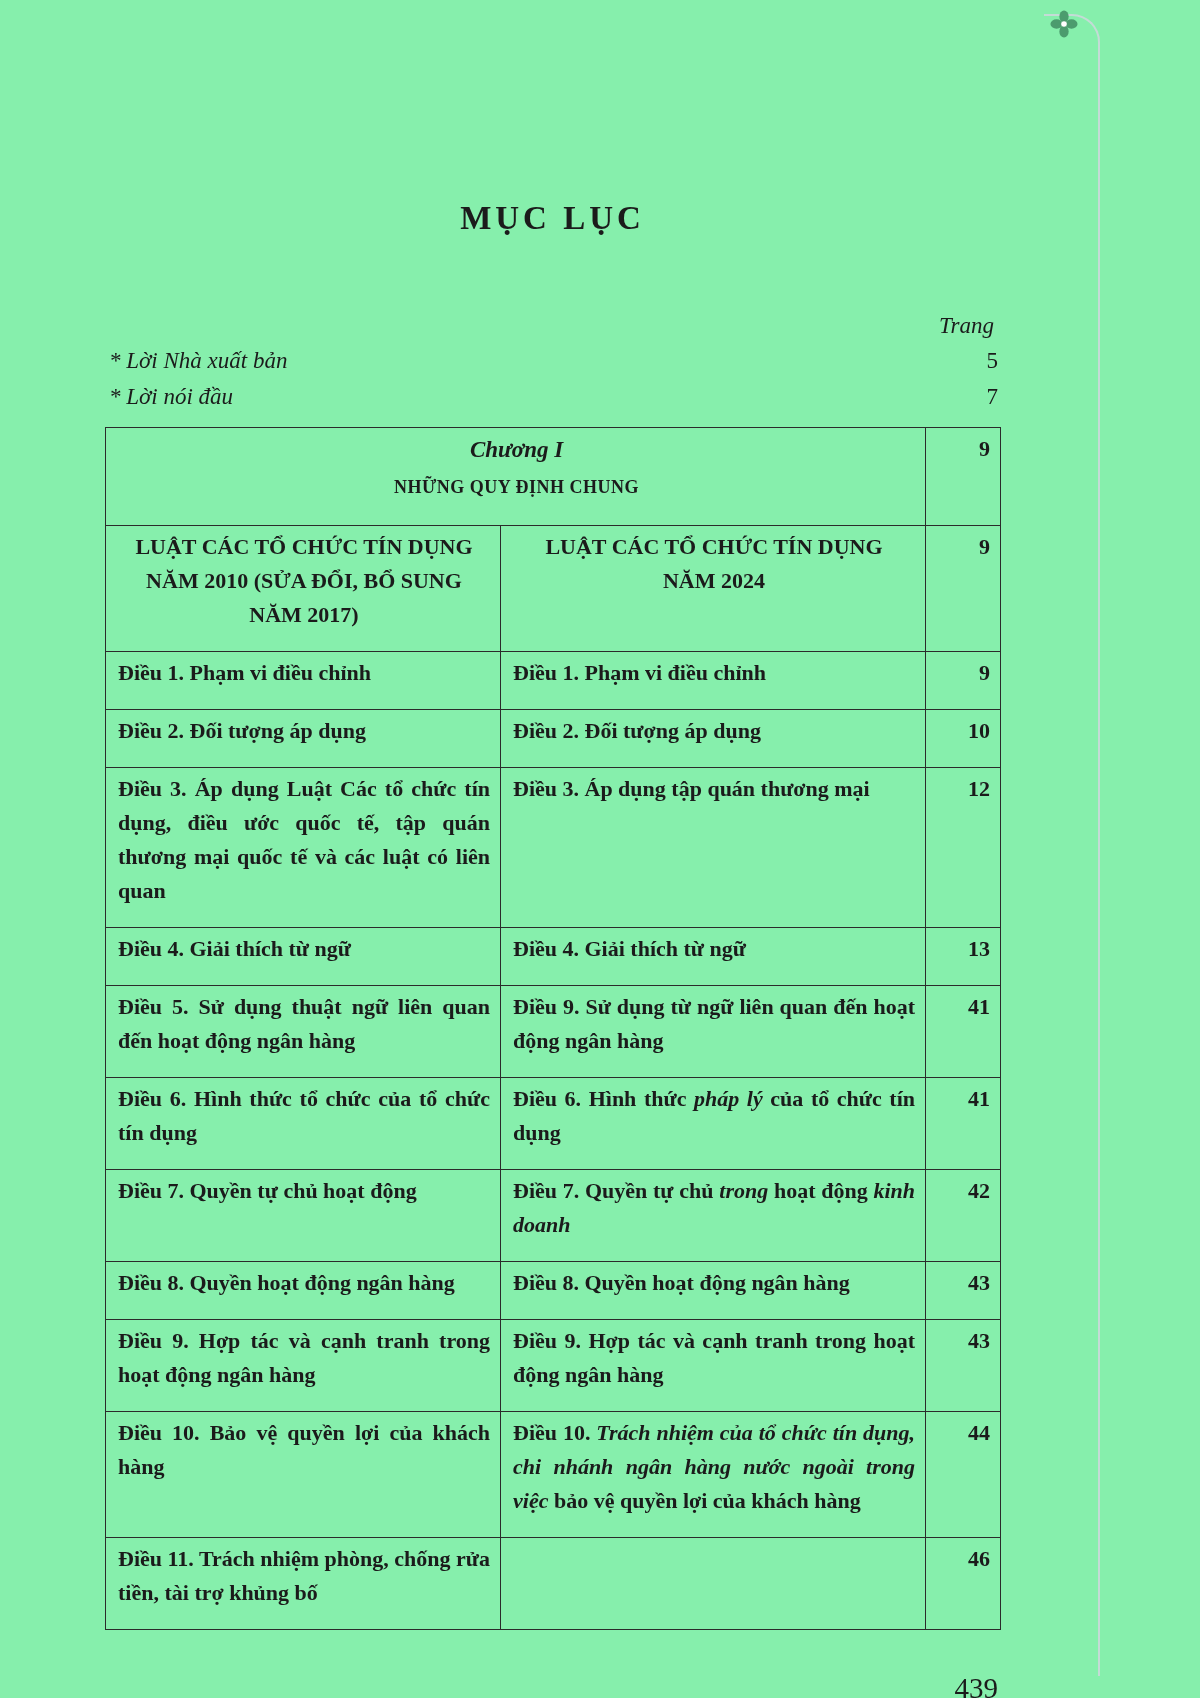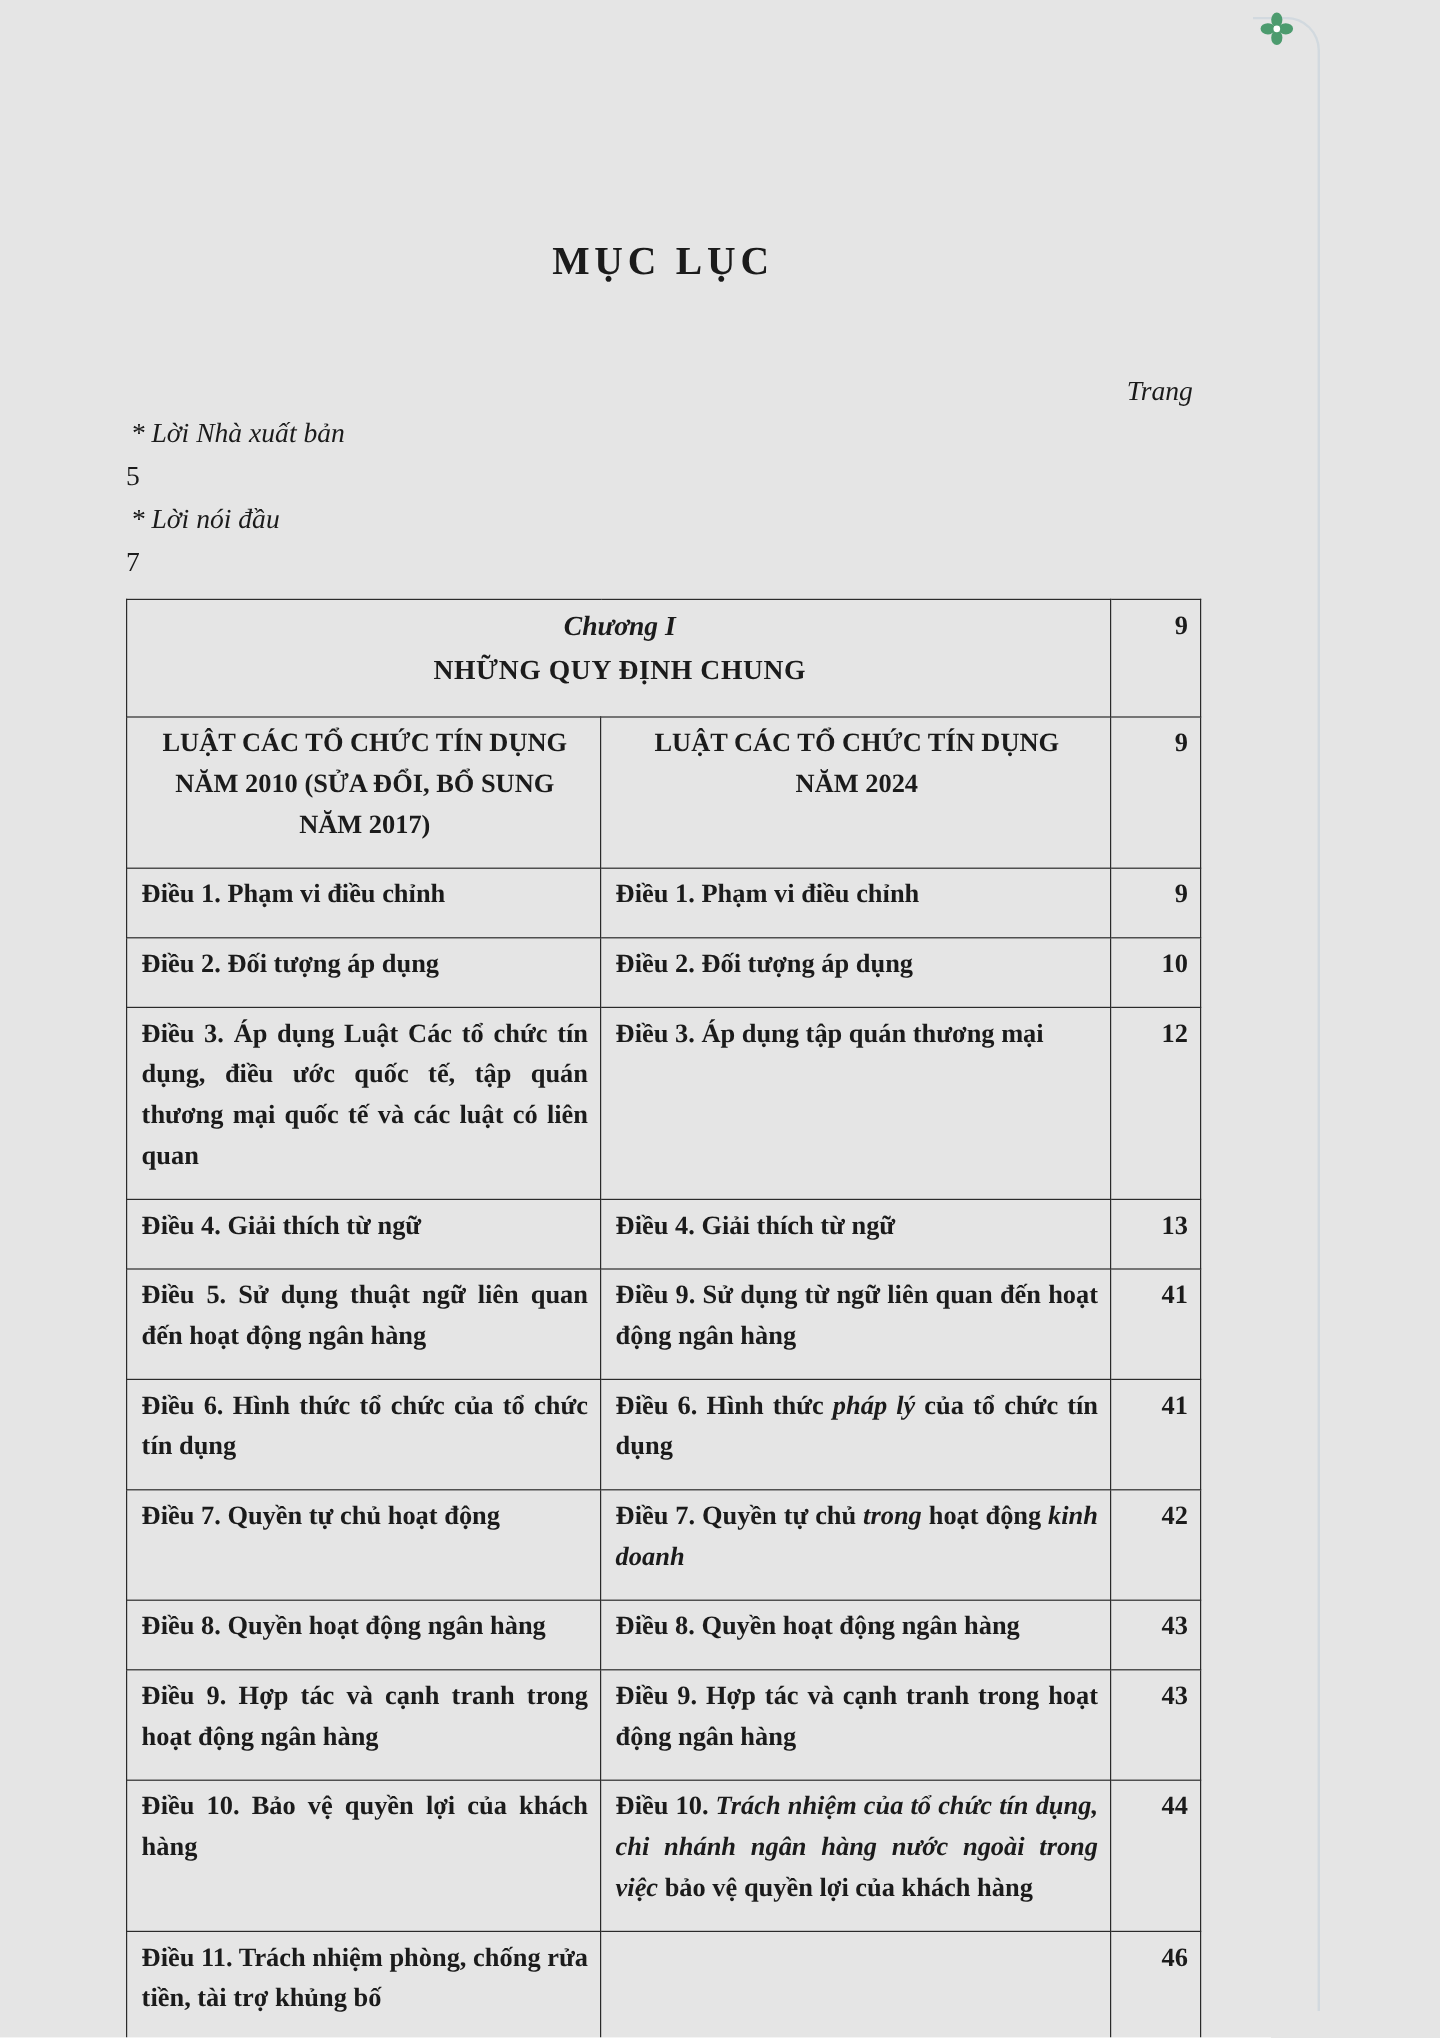--- a/index.html
+++ b/index.html
@@ -1,19 +1,19 @@
 <!DOCTYPE html>
 <html><head>
 <meta charset="utf-8">
 <style>
   html,body { margin:0; padding:0; background:#ffffff; }
   .page {
     position:relative;
     width:1200px; height:1698px;
-    background:#e5e5e5;
+    background:#86efac;
     font-family:"Liberation Serif","DejaVu Serif",serif;
     color:#1b1b1b;
     overflow:hidden;
   }
   .edge-line {
     position:absolute;
     top:14px; left:1044px;
     width:54px; height:1660px;
     border-top:2px solid #cfd8de;
     border-right:2px solid #cfd8de;
@@ -44,21 +44,20 @@
     font-size:23px;
     line-height:34px;
     padding-right:6px;
   }
   .front-row {
     display:flex;
     justify-content:space-between;
     align-items:baseline;
     font-size:23px;
     line-height:36px;
-    flex-direction:column;
   }
   .front-label { font-style:italic; padding-left:4px; }
   .front-page { font-style:normal; padding-right:2px; }
   table.toc {
     width:895px;
     border-collapse:collapse;
     table-layout:fixed;
     margin-top:12px;
   }
   table.toc td {
@@ -77,21 +76,21 @@
     font-weight:400;
     padding-right:8px;
   }
   td.center { text-align:center; }
   td.head {
     white-space:pre-line;
     line-height:37px;
     padding:6px 8px 8px 8px;
   }
   .kicker { font-style:italic; font-size:23px; line-height:36px; }
-  .chap { font-size:23px; line-height:38px; letter-spacing:.5px; }
+  .chap { font-size:18px; line-height:38px; letter-spacing:.5px; }
   .it { font-style:italic; }
   .pageno {
     margin-top:42px;
     text-align:right;
     font-size:29px;
     padding-right:2px;
   }
 </style>
 </head>
 <body>

